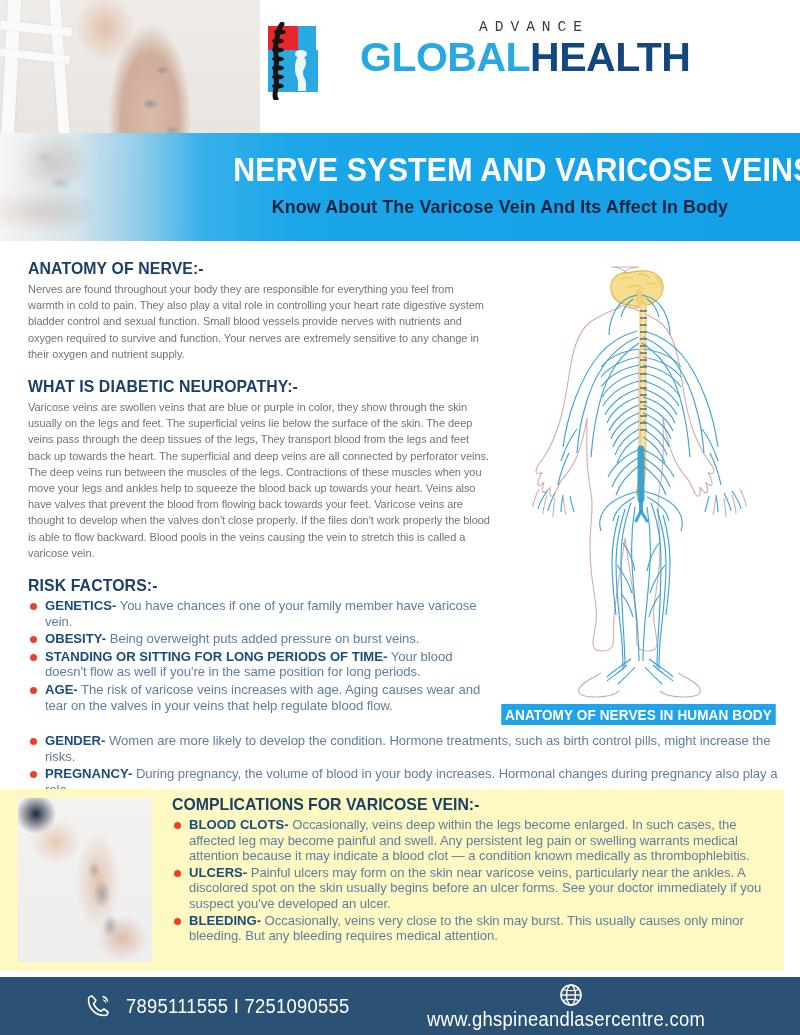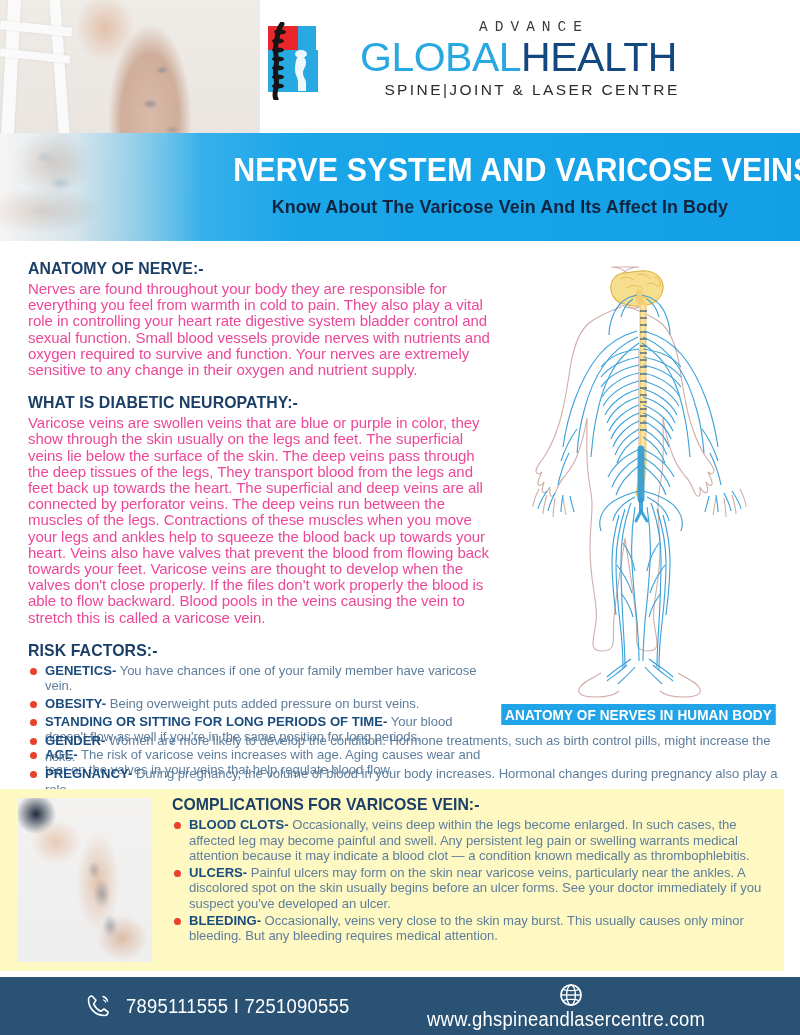--- a/index.html
+++ b/index.html
@@ -35,21 +35,21 @@
   }
   .chair-leg{position:absolute;background:#fbfafa;box-shadow:0 0 3px rgba(0,0,0,.08);}
   .logo-wrap{position:absolute;left:256px;top:18px;width:440px;height:100px;}
   .logo-mark{position:absolute;left:0;top:4px;width:96px;height:78px;}
   .brand-lines{position:absolute;left:104px;top:0;width:340px;}
   .brand-advance{
     font-size:14.5px;letter-spacing:7px;color:#3b3b3b;font-weight:400;
     text-align:center;padding-left:8px;line-height:18px;font-family:Liberation Mono, monospace;
   }
   .brand-main{
-    font-size:41px;font-weight:400;line-height:42px;letter-spacing:-0.5px;white-space:nowrap;
+    font-size:41px;font-weight:700;line-height:42px;letter-spacing:-0.5px;white-space:nowrap;
   }
   .brand-global{color:#28A8E0;}
   .brand-health{color:#13477F;}
   .brand-sub{
     font-size:15.5px;letter-spacing:2.4px;color:#2b2b2b;font-weight:400;
     text-align:center;padding-left:4px;margin-top:3px;white-space:nowrap;
   }
 
   
   .banner{
@@ -86,21 +86,21 @@
   }
 
   
   .content{position:absolute;left:0;top:241px;width:800px;height:548px;background:#fff;padding-left:25px;}
   .col-left{position:absolute;left:28px;top:18px;width:463px;}
   h2.sec{
     color:#1B3F66;font-size:16.5px;font-weight:700;margin:0 0 3px 0;letter-spacing:.1px;
     transform:scaleX(.96);transform-origin:left;
   }
   p.body{
-    color:#ec4899;font-size:15px;line-height:16.2px;margin:0 0 15px 0;
+    color:#737373;font-size:11px;line-height:16.2px;margin:0 0 15px 0;
     letter-spacing:-0.05px;
   }
   .sec2{margin-top:2px;}
 
   
   .risk-head{margin-top:4px;}
   ul.blist{list-style:none;margin:0;padding:0;}
   ul.blist li{
     position:relative;padding-left:17px;margin-bottom:2px;
     color:#5E7E9C;font-size:13.1px;line-height:15.6px;letter-spacing:-0.05px;
@@ -193,21 +193,20 @@
       </g>
 
       <g fill="#ffffff" opacity=".92">
         <path d="M44 34 c4 0 6 3 6 7 c0 4 -3 6 -3 10 c0 4 3 6 3 10 l0 8 l-8 0 l0 -9 c0 -5 -3 -7 -3 -12 c0 -6 1 -14 5 -14 z"></path>
         <ellipse cx="45" cy="32" rx="6" ry="4"></ellipse>
       </g>
     </svg>
     <div class="brand-lines">
       <div class="brand-advance">ADVANCE</div>
       <div class="brand-main"><span class="brand-global">GLOBAL</span><span class="brand-health">HEALTH</span></div>
-      <div class="brand-sub">SPINE|JOINT &amp; LASER CENTRE</div>
     </div>
   </div>
 </div>
 
 <div class="banner">
   <div class="banner-photo-bleed"></div>
   <div class="banner-fade"></div>
   <div class="banner-title">NERVE SYSTEM AND VARICOSE VEINS</div>
   <div class="banner-sub">Know About The Varicose Vein And Its Affect In Body</div>
 </div>

